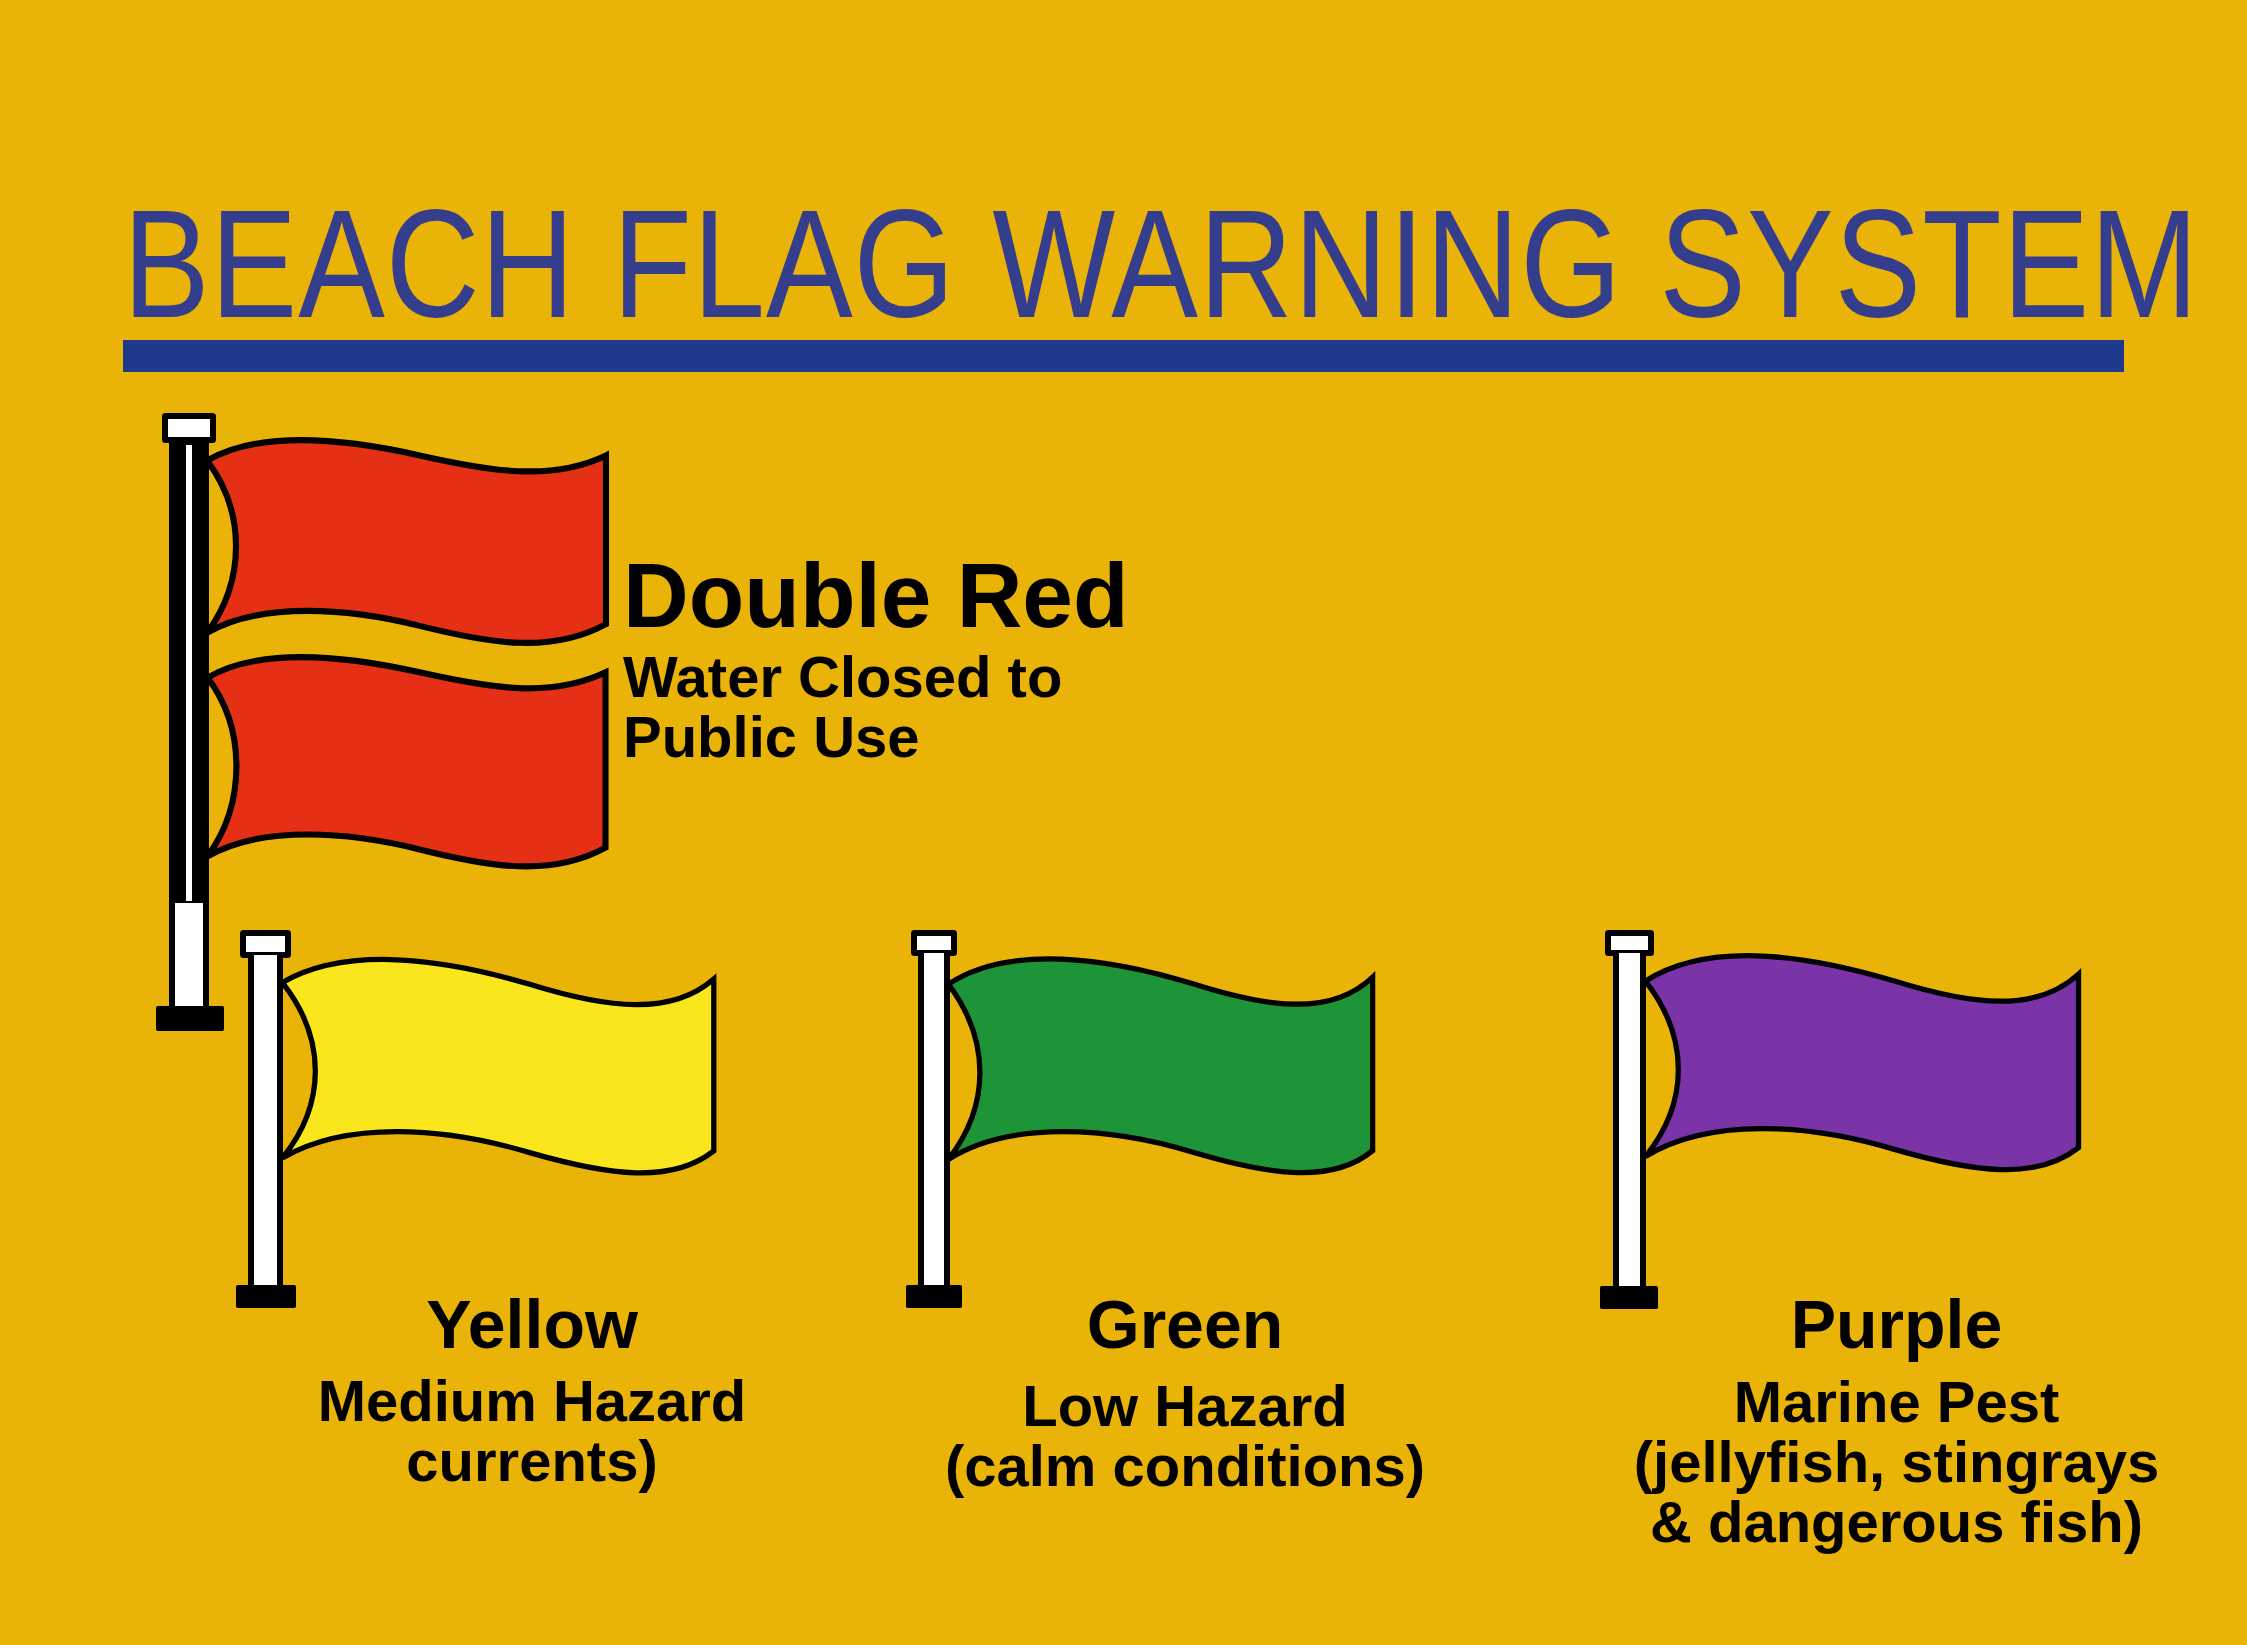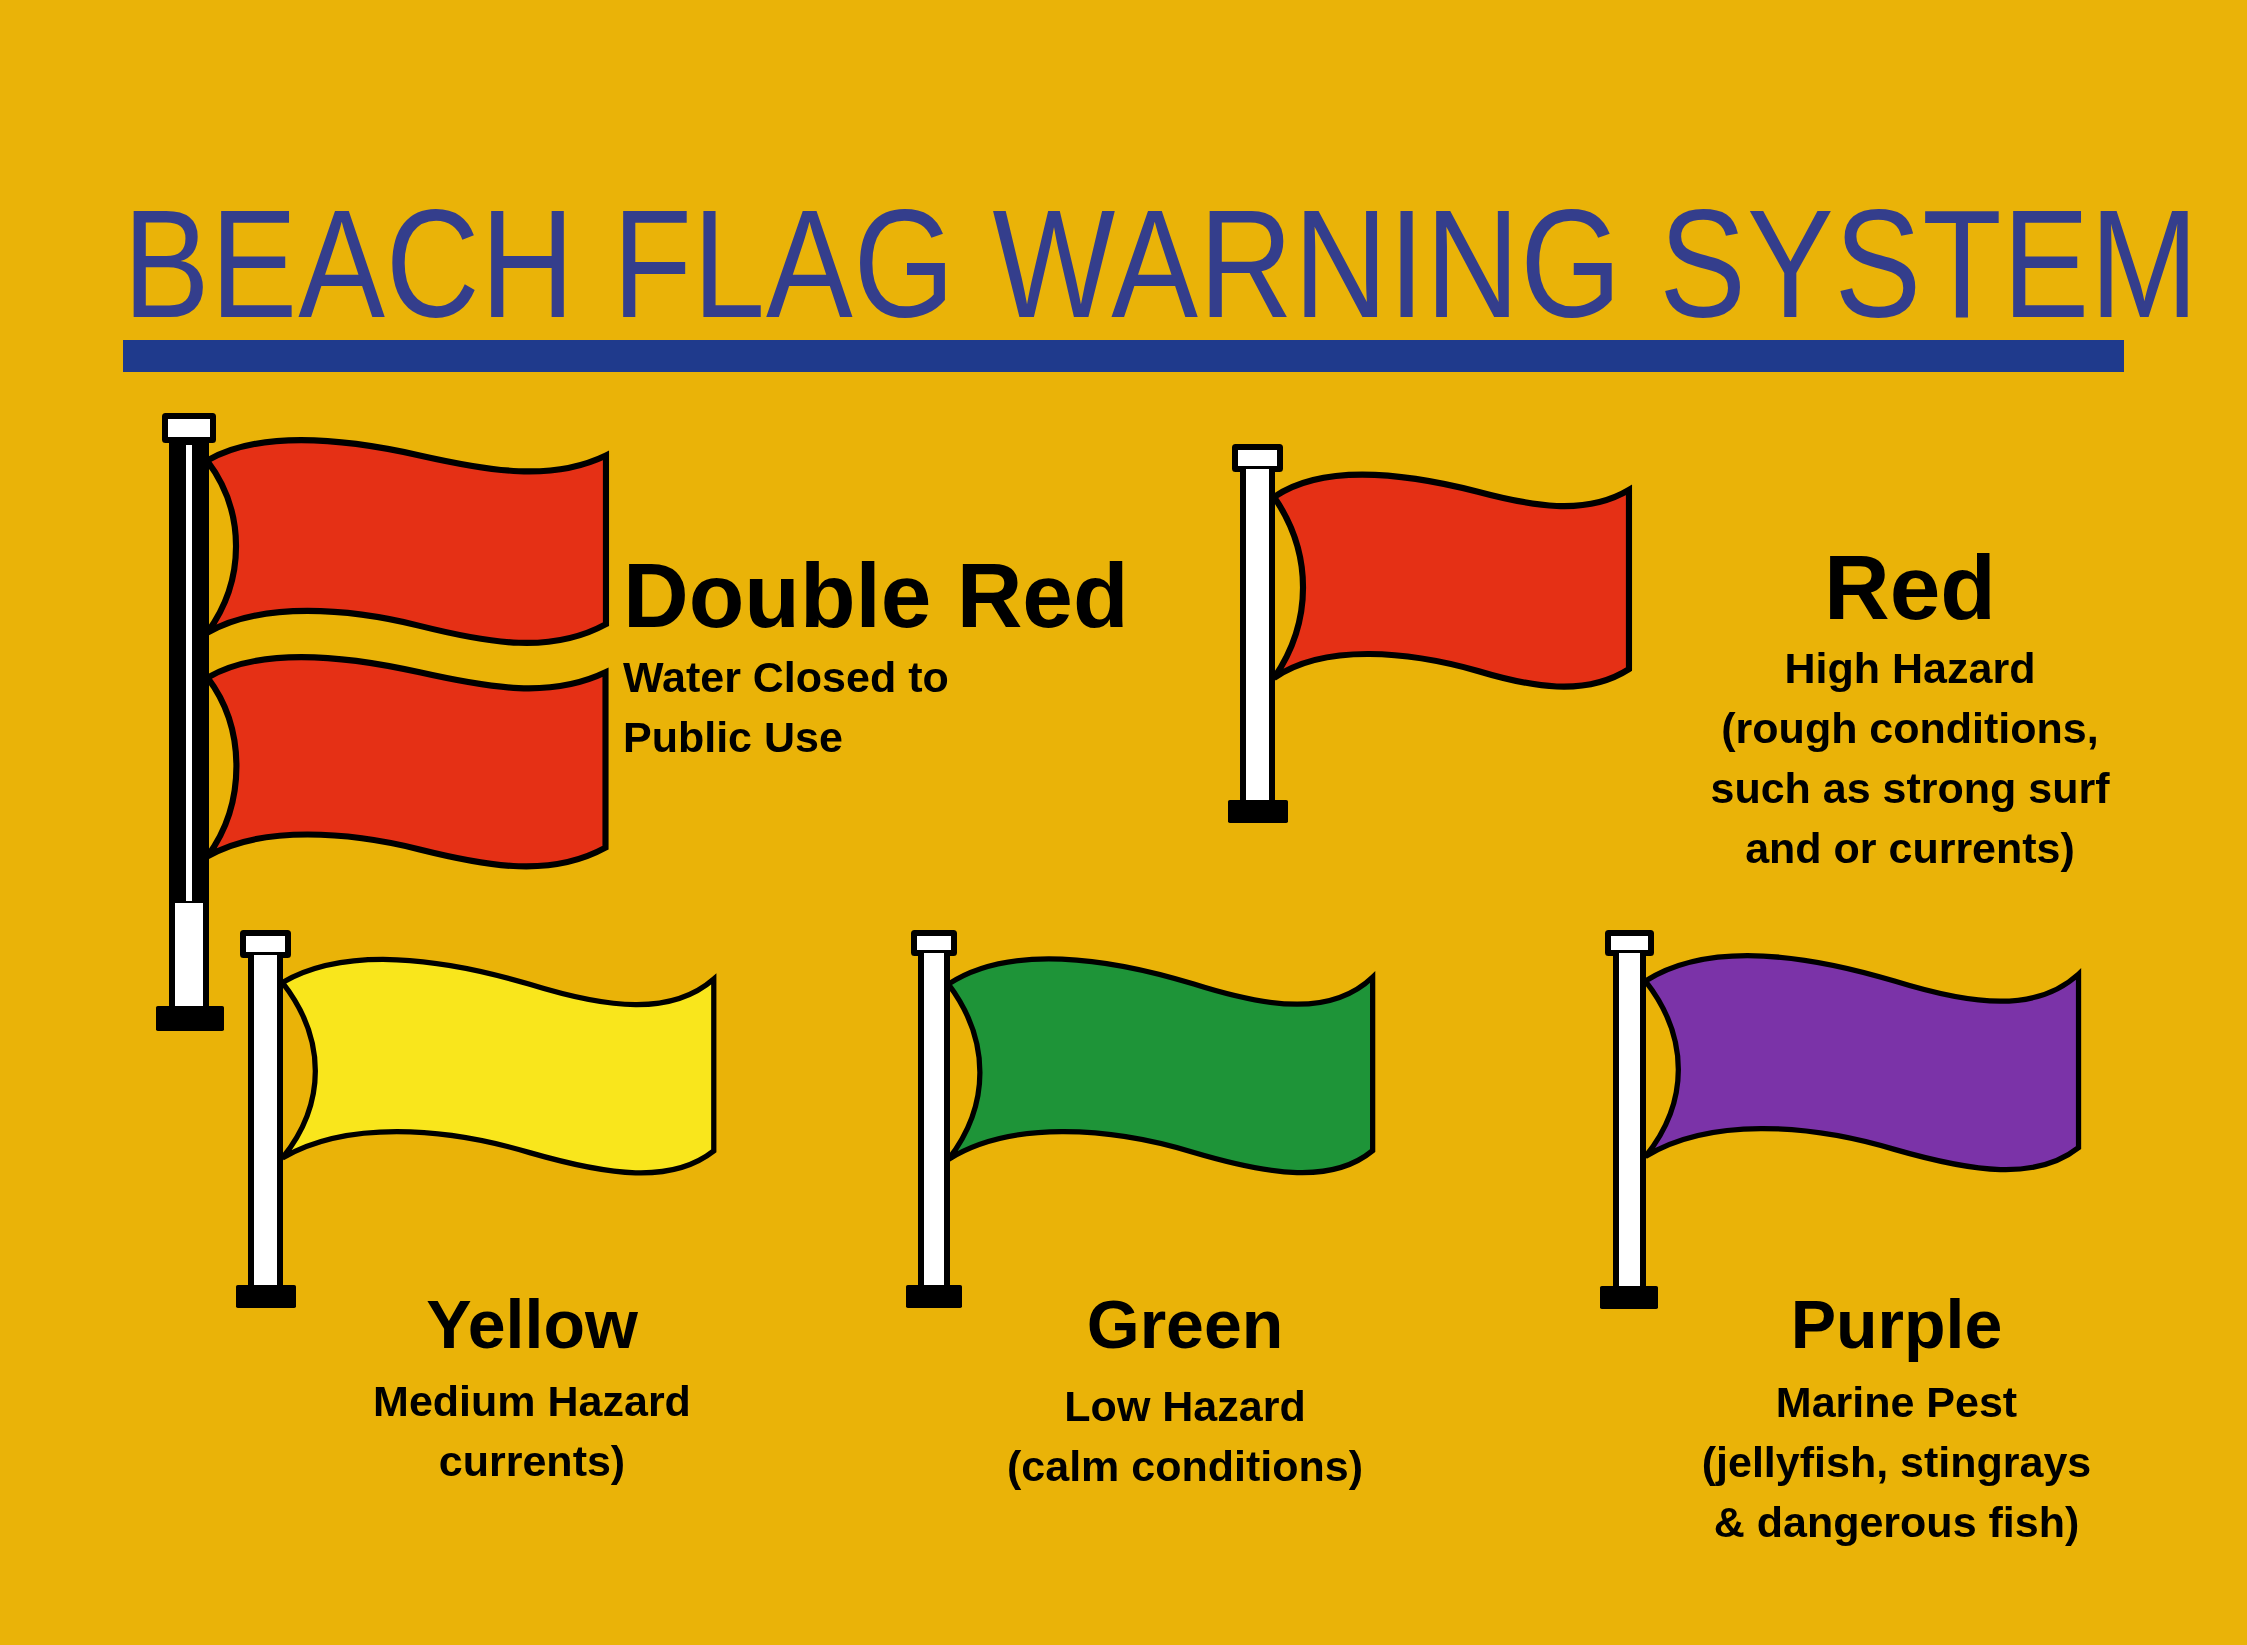--- a/index.html
+++ b/index.html
@@ -98,21 +98,21 @@
     font-family: "Liberation Sans", sans-serif;
   }
   .label-name {
     font-weight: bold;
     font-size: 91px;
     line-height: 93px;
     white-space: nowrap;
   }
   .label-desc {
     font-weight: bold;
-    font-size: 43px;
+    font-size: 58px;
     line-height: 60px;
   }
   .label-left   { text-align: left; }
   .label-center { text-align: center; }
 
   .label-name-sm { font-size: 68px; line-height: 91px; }
 </style>
 </head>
 <body>
 
@@ -155,45 +155,20 @@
 
       <div class="label-block label-left" style="left:474px; top:136px; width:606px;">
         <div class="label-name">Double Red</div>
         <div class="label-desc" style="margin-top:5.3px;">
           <div>Water Closed to</div>
           <div>Public Use</div>
         </div>
       </div>
     </div>
 
-    <div class="cell" style="left:1225px; top:31px; width:456px; height:492px;">
-
-      <div class="pole">
-        <div class="pole-finial" style="left:7px; top:0px; width:51px; height:28px;"></div>
-        <div class="pole-shaft-hollow" style="left:15px; top:24.6px; width:35px; height:344px;"></div>
-        <div class="pole-foot" style="left:2.6px; top:356px; width:60px; height:23px;"></div>
-      </div>
-
-      <svg class="flag-svg" style="left:42px; top:23px;" width="369" height="255" viewBox="0 0 420 290">
-        <path d="M8 34 C 66 -6 162 8 240 28 C 300 44 362 56 412 26
-                 L 412 230 C 362 262 300 250 240 232
-                 C 162 210 66 200 8 240
-                 C 52 176 52 98 8 34 Z" fill="#E53015" stroke="#000" stroke-width="7"></path>
-      </svg>
-
-      <div class="label-block label-center" style="left:413px; top:97px; width:544px;">
-        <div class="label-name">Red</div>
-        <div class="label-desc" style="margin-top:3.5px;">
-          <div>High Hazard</div>
-          <div>(rough conditions,</div>
-          <div>such as strong surf</div>
-          <div>and or currents)</div>
-        </div>
-      </div>
-    </div>
 
   </div>
 
   <div class="row row-bottom">
 
     <div class="cell" style="left:233px; top:0px; width:456px; height:685px;">
 
       <div class="pole">
         <div class="pole-finial" style="left:7px; top:0px; width:51px; height:28px;"></div>
         <div class="pole-shaft-hollow" style="left:15px; top:24.6px; width:35px; height:342px;"></div>

